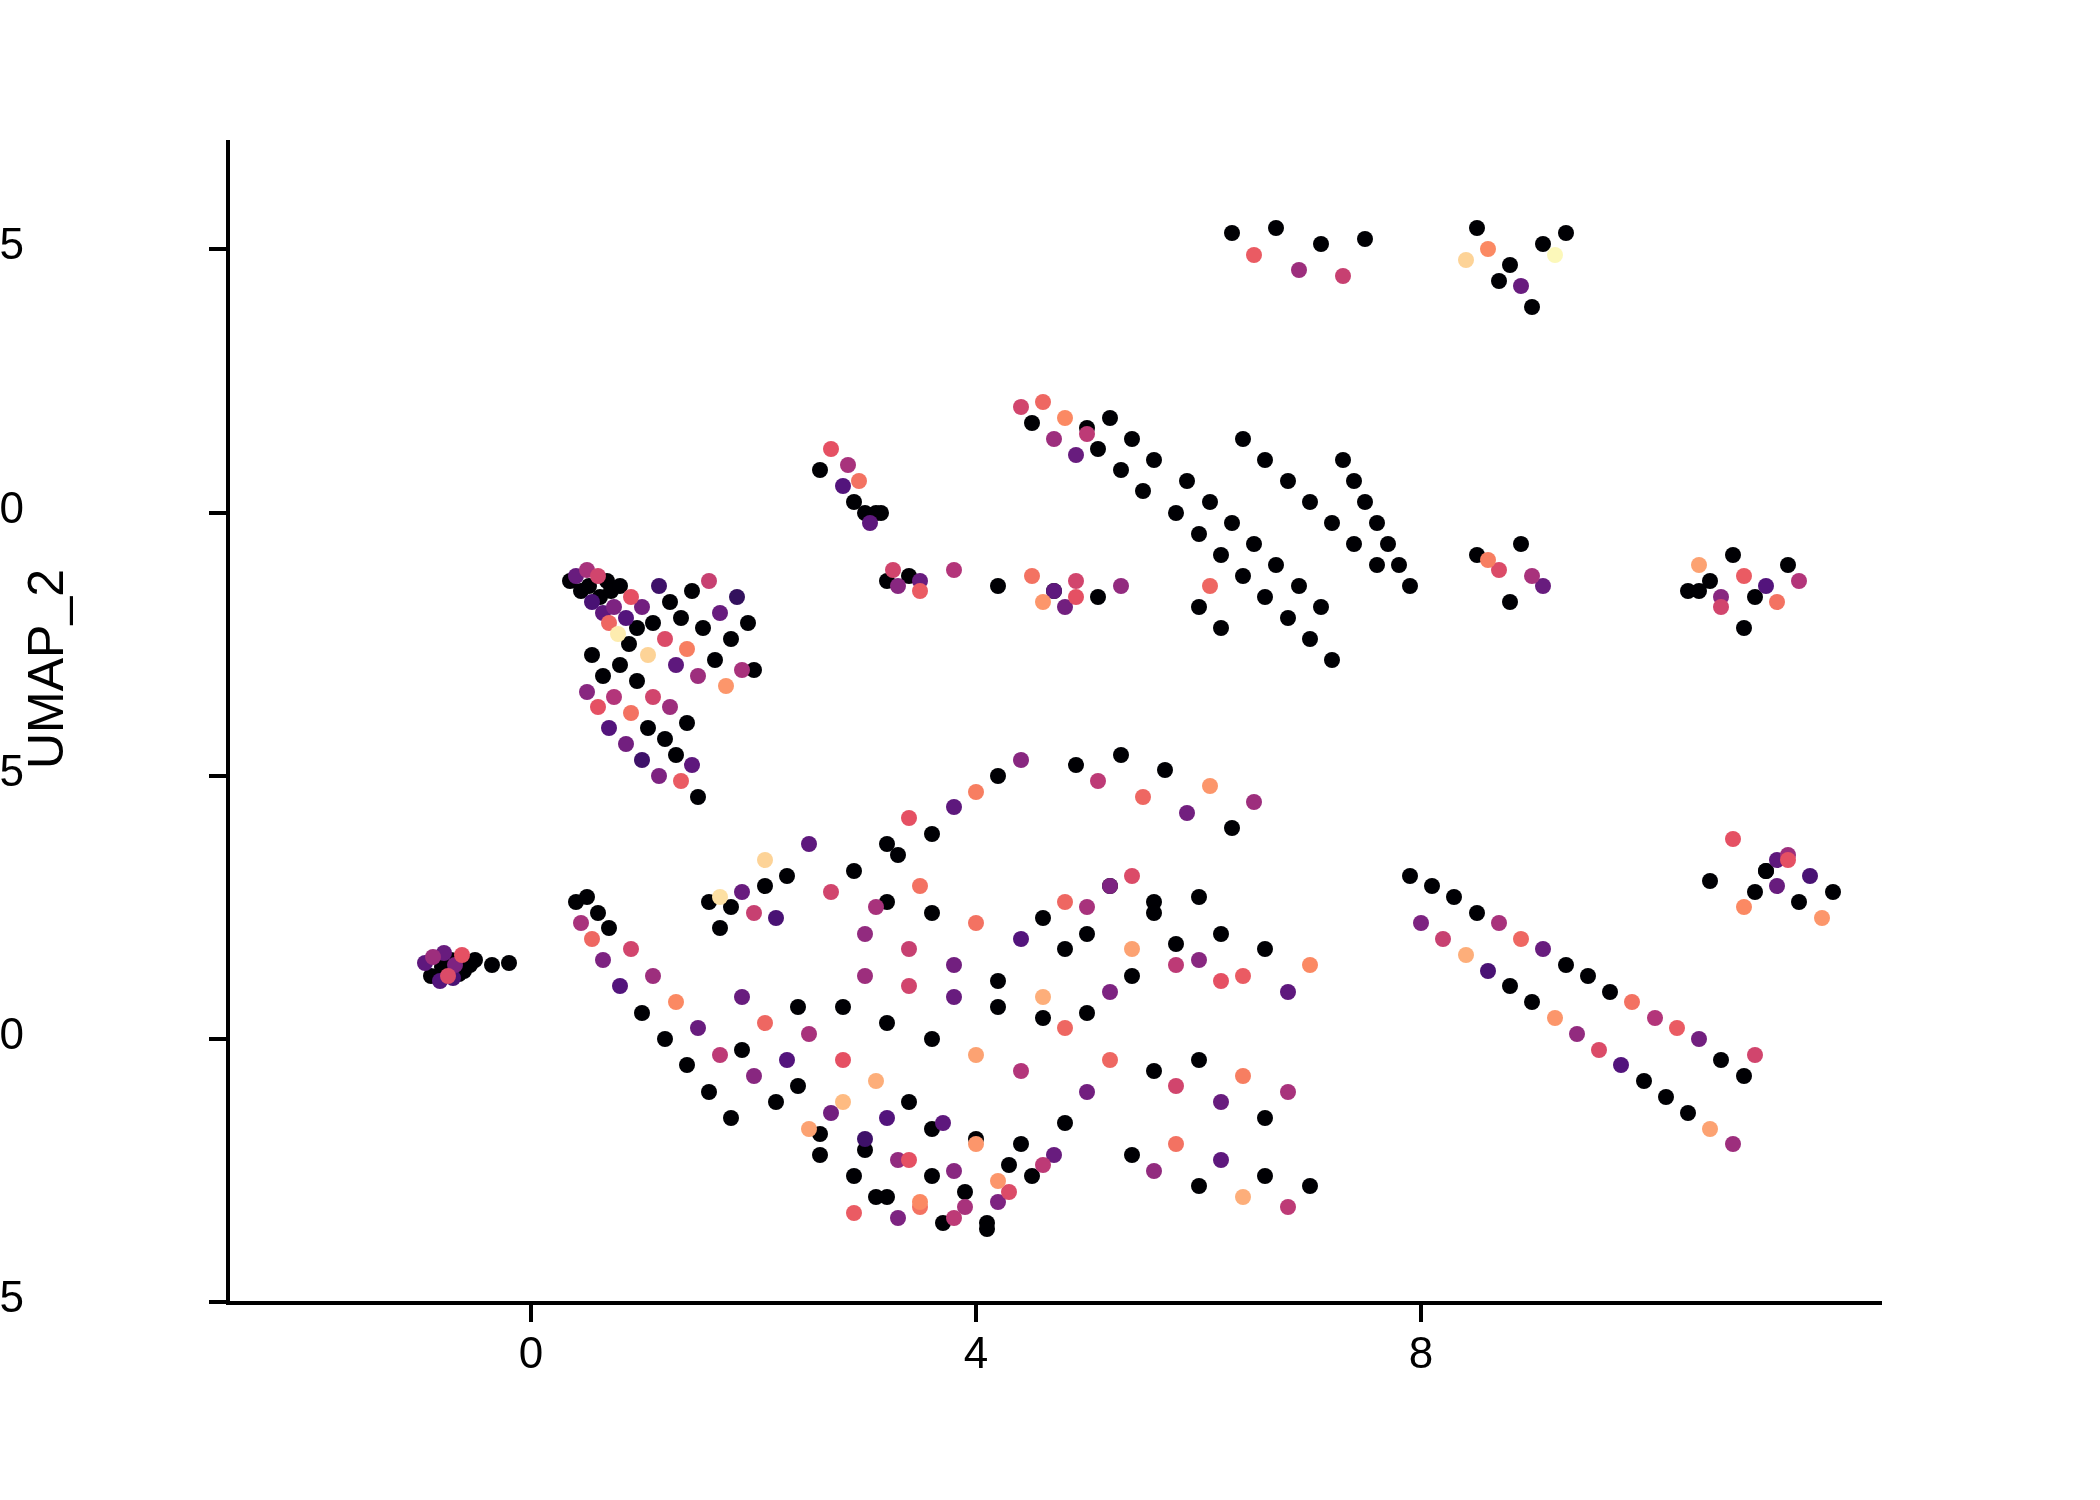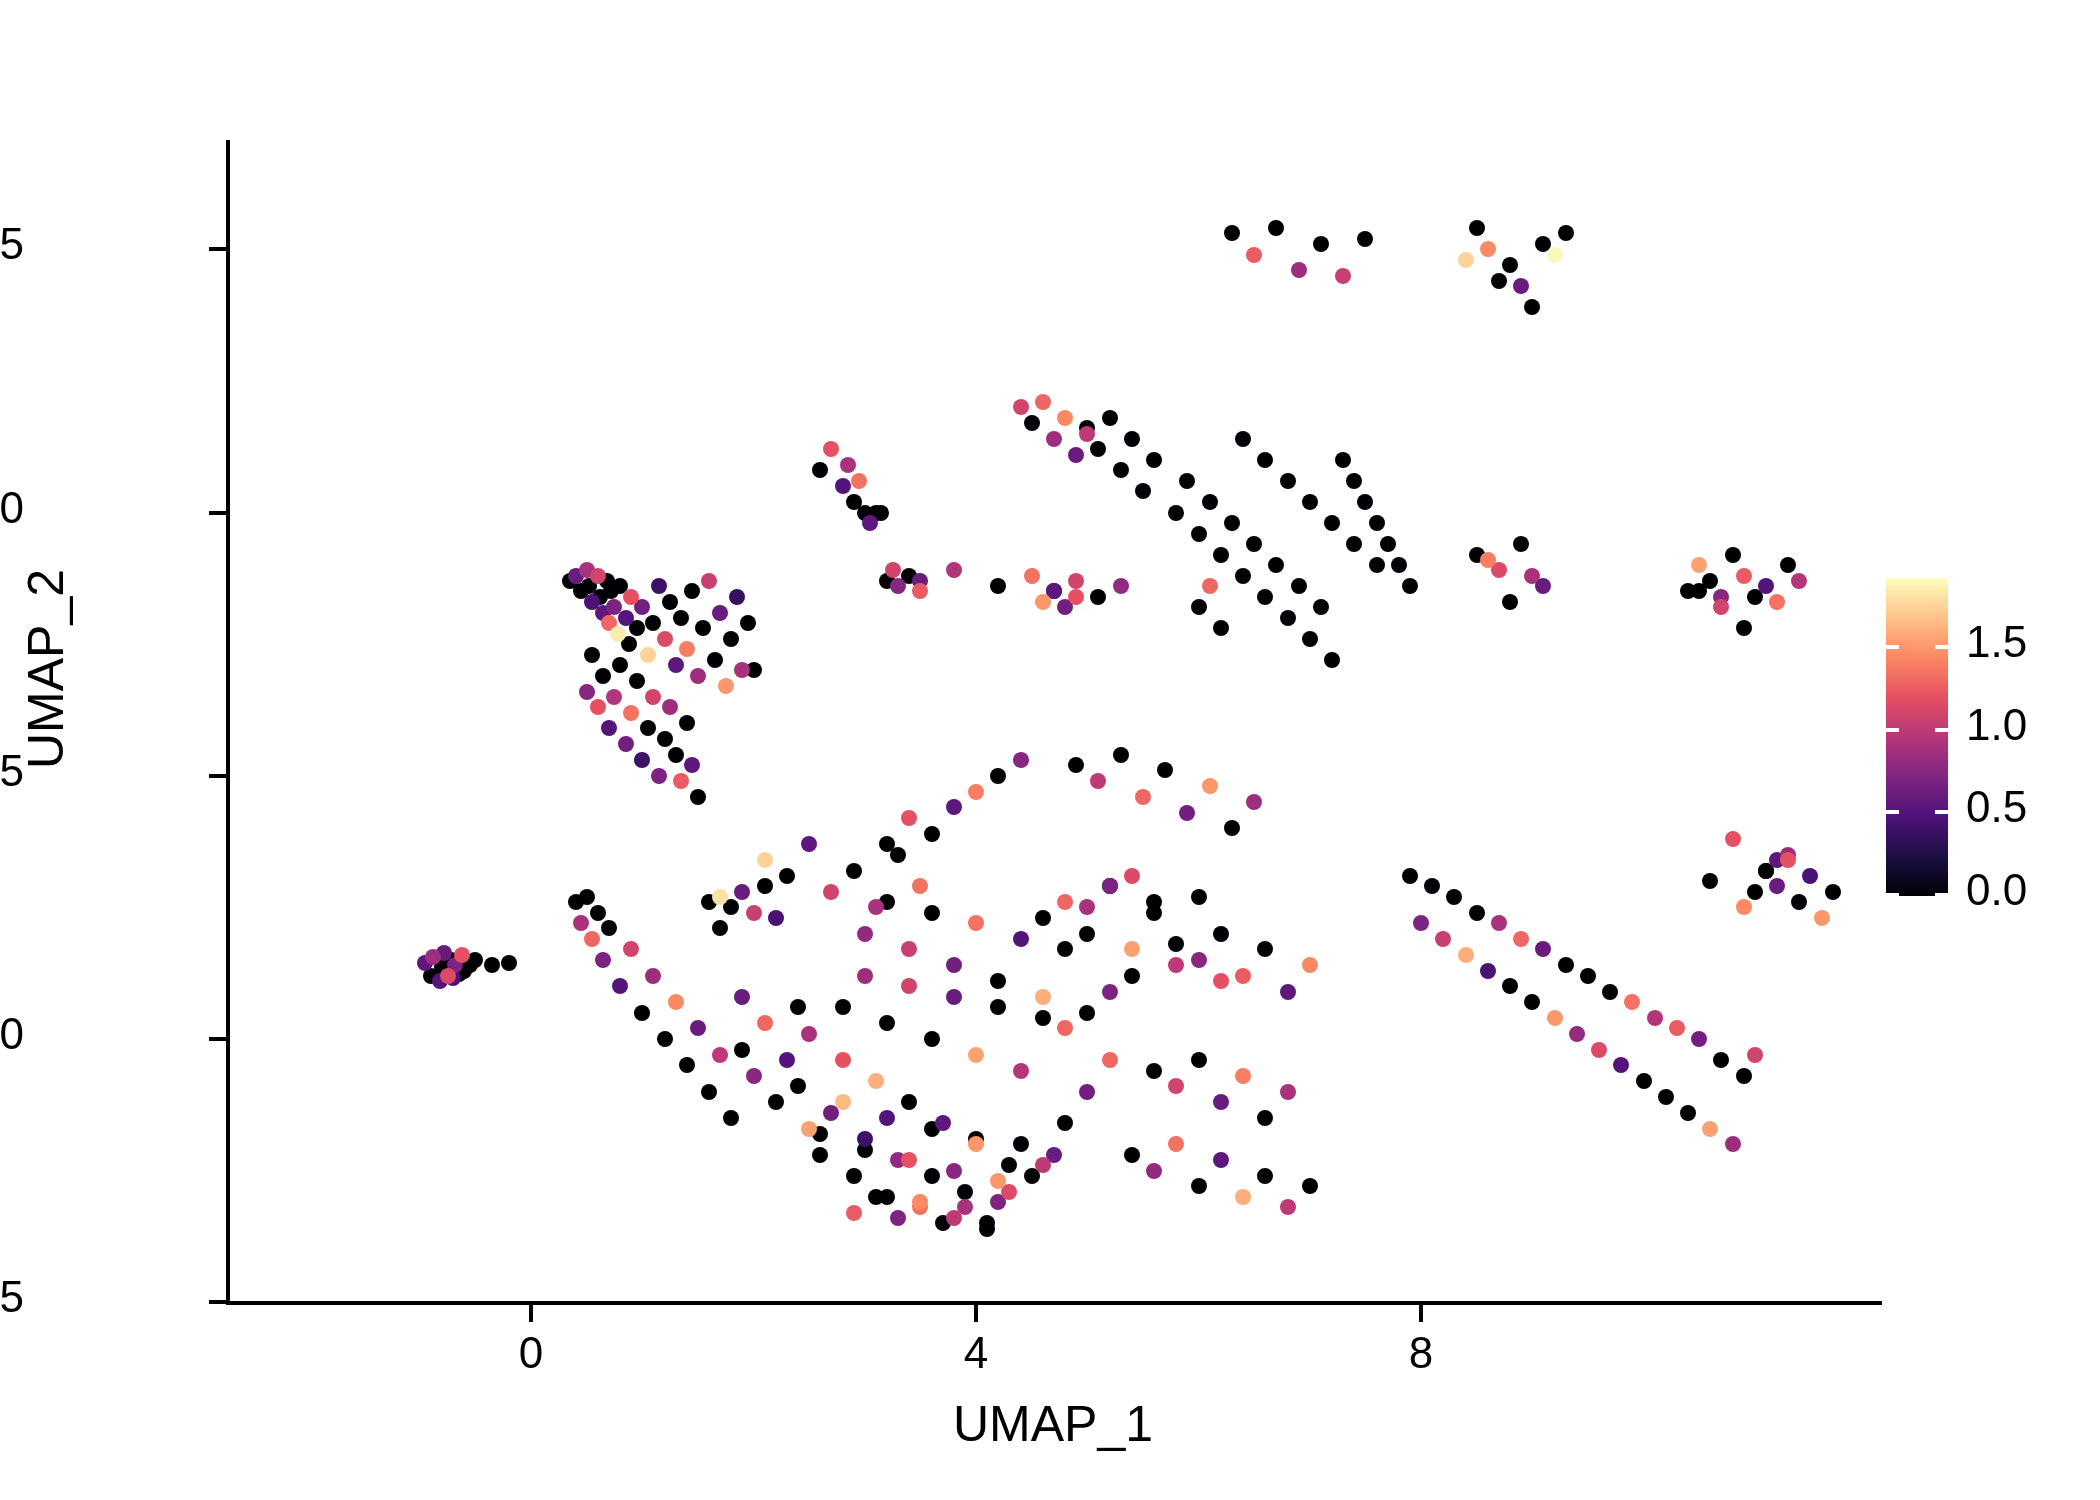--- a/index.html
+++ b/index.html
@@ -469,33 +469,15 @@
   <div id="x-ticks">
       <div class="x-tick-mark" style="left: 529px;"></div>
       <div class="x-tick-label" style="left: 451px;">0</div>
       <div class="x-tick-mark" style="left: 974px;"></div>
       <div class="x-tick-label" style="left: 896px;">4</div>
       <div class="x-tick-mark" style="left: 1419px;"></div>
       <div class="x-tick-label" style="left: 1341px;">8</div>
     </div>
 
   <div id="y-axis-title">UMAP_2</div>
-  <div id="x-axis-title">UMAP_1</div>
-
-  <div id="legend">
-    <div id="legend-bar" style="background: linear-gradient(to top, rgb(0, 0, 4), rgb(28, 16, 68), rgb(79, 18, 123), rgb(129, 37, 129), rgb(181, 54, 122), rgb(229, 80, 99), rgb(251, 135, 97), rgb(254, 194, 135), rgb(252, 253, 191));"></div>
-    <div id="legend-ticks">
-        <div class="legend-tick left" style="top: 67.3438px;"></div>
-        <div class="legend-tick right" style="top: 67.3438px;"></div>
-        <div class="legend-label" style="top: 39.3438px;">1.5</div>
-        <div class="legend-tick left" style="top: 149.896px;"></div>
-        <div class="legend-tick right" style="top: 149.896px;"></div>
-        <div class="legend-label" style="top: 121.896px;">1.0</div>
-        <div class="legend-tick left" style="top: 232.448px;"></div>
-        <div class="legend-tick right" style="top: 232.448px;"></div>
-        <div class="legend-label" style="top: 204.448px;">0.5</div>
-        <div class="legend-tick left" style="top: 315px;"></div>
-        <div class="legend-tick right" style="top: 315px;"></div>
-        <div class="legend-label" style="top: 287px;">0.0</div>
-      </div>
-  </div>
+
 
 </div>
 
 </body></html>

